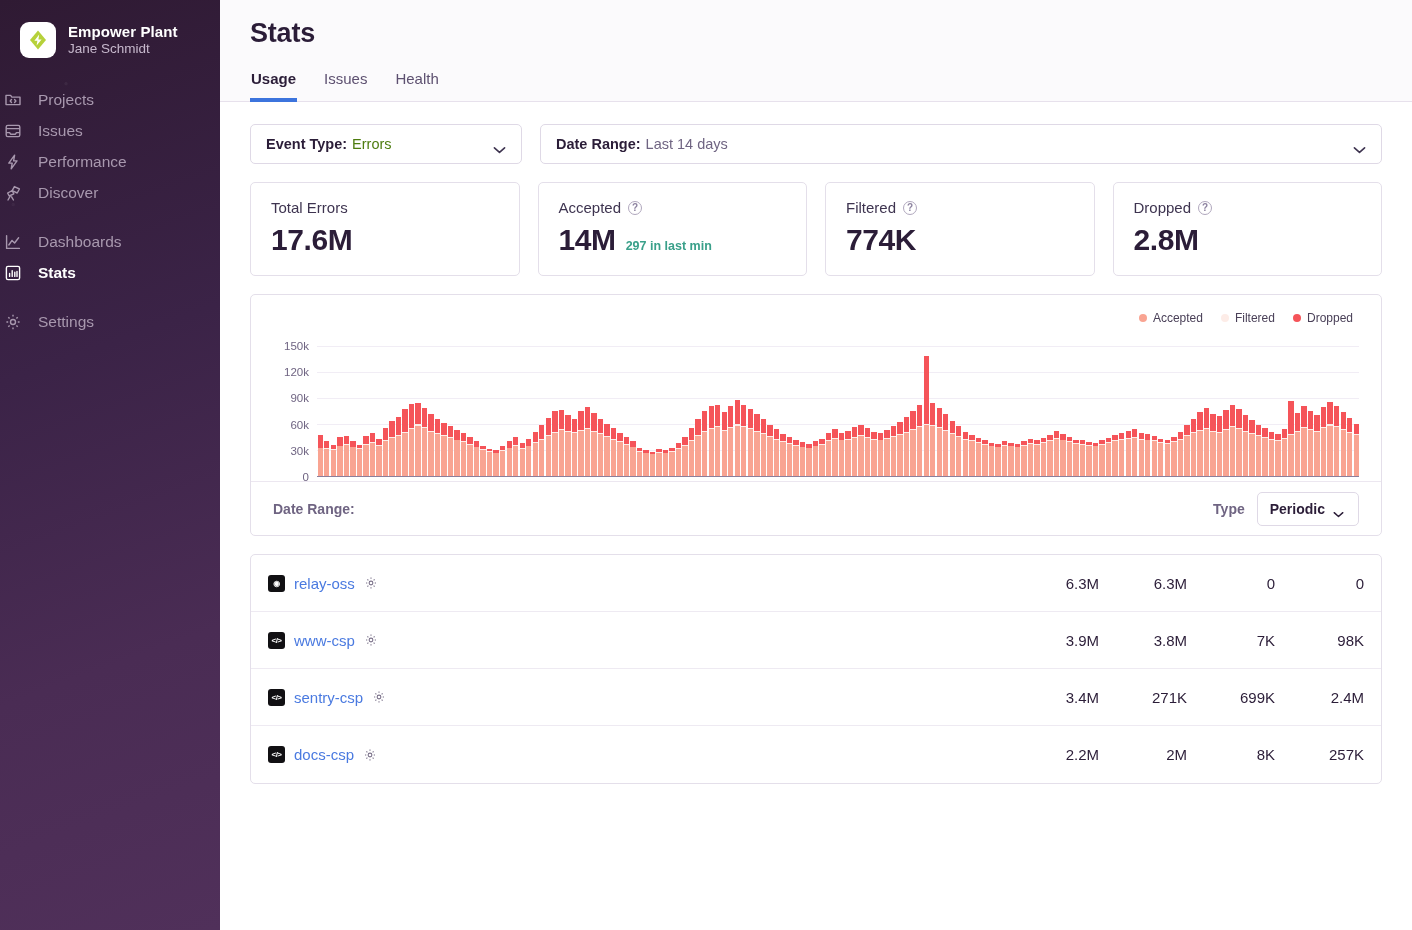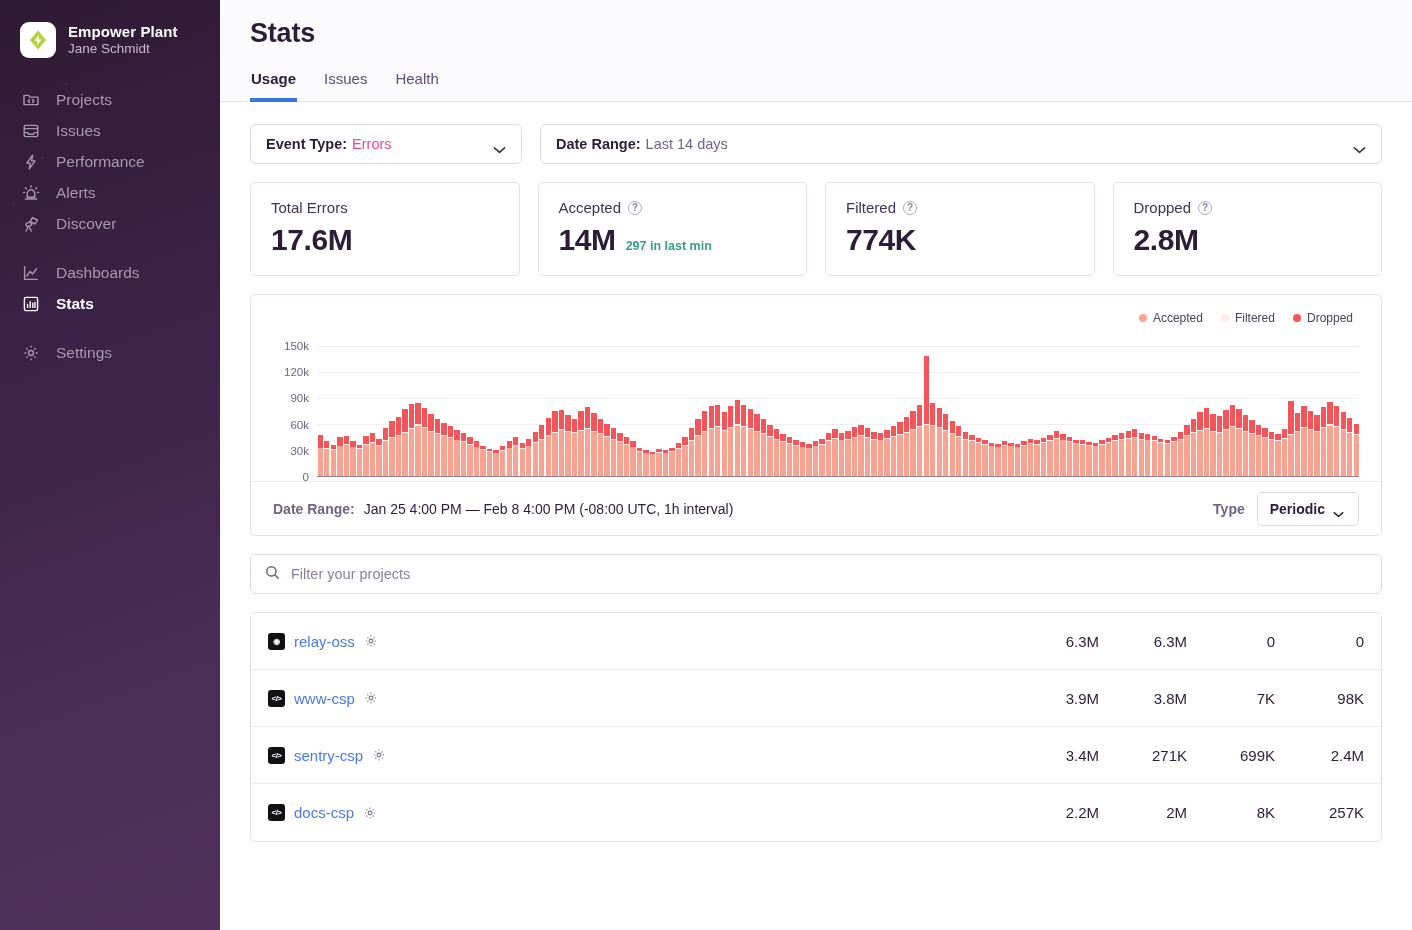--- a/index.html
+++ b/index.html
@@ -36,21 +36,21 @@
   }
   .org-text { display: flex; flex-direction: column; line-height: 1.22; }
   .org-name { color: #fff; font-size: 15px; font-weight: bold; letter-spacing: .1px; }
   .org-user { color: #c6b8cc; font-size: 13.5px; }
 
   .nav { margin-top: 26px; position: relative; z-index: 2; }
   .nav-group { padding: 0; }
   .nav-gap { height: 18px; }
   .nav-item {
     display: flex; align-items: center; gap: 16px;
-    height: 31px; padding: 0 16px 0 22px;
+    height: 31px; padding: 0 16px 0 4px;
     color: #a898ae; font-size: 15.5px; cursor: pointer;
   }
   .nav-item .nav-label { white-space: nowrap; }
   .nav-item.active { color: #ffffff; font-weight: bold; }
   .nav-item .nav-ic { width: 18px; height: 18px; flex: 0 0 18px; display: block; }
   .nav-item svg { display: block; }
 
   
   .main { flex: 1 1 auto; height: 930px; background: #fff; overflow: hidden; position: relative; }
   .page-head { padding: 18px 30px 0 30px; background: #fbfafc; border-bottom: 1px solid #e7e1ec; }
@@ -66,21 +66,21 @@
 
   
   .filter-row { display: flex; gap: 18px; }
   .sel-box {
     height: 40px; border: 1px solid #dfd9e6; border-radius: 5px; background: #fff;
     display: flex; align-items: center; padding: 0 15px; cursor: pointer;
   }
   .event-type { width: 272px; justify-content: space-between; }
   .date-range { flex: 1 1 auto; justify-content: space-between; }
   .sel-label { font-size: 14.5px; font-weight: bold; color: #2b1d38; }
-  .sel-val { font-size: 14.5px; color: #ec4899; margin-left: 5px; }
+  .sel-val { font-size: 14.5px; color: #4d7c0f; margin-left: 5px; }
   .sel-val.muted { color: #6f6482; }
   .chev { width: 13px; height: 8px; flex: 0 0 13px; }
 
   
   .cards { display: flex; gap: 18px; margin-top: 18px; }
   .card {
     flex: 1 1 0; border: 1px solid #e4dfea; border-radius: 5px; background: #fff;
     padding: 16px 12px 18px 20px; min-height: 88px;
   }
   .card-label { display: flex; align-items: center; gap: 7px; font-size: 15px; color: #3e3450; }
@@ -215,29 +215,20 @@
           </span>
           <span class="nav-label">Issues</span>
         </div>
         <div class="nav-item">
           <span class="nav-ic">
             <svg width="18" height="18" viewBox="0 0 18 18" fill="none" stroke="#a898ae" stroke-width="1.4" stroke-linejoin="round">
               <path d="M10.6 2.2 4.8 10.1h3.4l-1 5.7 5.8-7.9H9.6z"></path>
             </svg>
           </span>
           <span class="nav-label">Performance</span>
-        </div>
-        <div class="nav-item">
-          <span class="nav-ic">
-            <svg width="18" height="18" viewBox="0 0 18 18" fill="none" stroke="#a898ae" stroke-width="1.4" stroke-linecap="round" stroke-linejoin="round">
-              <path d="M5.2 13.2V9.6a3.8 3.8 0 0 1 7.6 0v3.6z"></path>
-                <path d="M3.4 15h11.2M9 3.2V1.8M4.4 4.8 3.4 3.8M13.6 4.8l1-1M2.6 8.4H1.4M15.4 8.4h1.2"></path>
-            </svg>
-          </span>
-          <span class="nav-label">Alerts</span>
         </div>
         <div class="nav-item">
           <span class="nav-ic">
             <svg width="18" height="18" viewBox="0 0 18 18" fill="none" stroke="#a898ae" stroke-width="1.4" stroke-linecap="round" stroke-linejoin="round">
               <path d="M10.4 2.6 15.4 5l-2.2 4-5-2.4z"></path>
                 <path d="M8.2 6.6 3.6 9l1.6 3 4.6-2.2z"></path>
                 <path d="M6.2 12.2 4 16M7.6 12.8 9.4 16"></path>
             </svg>
           </span>
           <span class="nav-label">Discover</span>
@@ -1193,45 +1184,35 @@
                     <span class="seg" style="background: rgb(253, 236, 231); height: 0.6875%;"></span>
                     <span class="seg" style="background: rgb(249, 164, 146); height: 29.375%;"></span>
                   </div>
                 </div>
             </div>
           </div>
         </div>
         <div class="chart-foot">
           <div class="foot-left">
             <span class="foot-key">Date Range:</span>
-            <span class="foot-val">Jan 25 4:00 PM — Feb 8 4:00 PM (-08:00 UTC, 1h interval)</span>
           </div>
           <div class="foot-right">
             <span class="foot-type-label">Type</span>
             <div class="type-btn">
               <span>Periodic</span>
               <span class="chev" style="width:11px;height:7px;">
                 <svg width="11" height="7" viewBox="0 0 13 8" fill="none" stroke="#2b1d38" stroke-width="1.7" stroke-linecap="round" stroke-linejoin="round">
                     <path d="M1.4 1.8 6.5 6.4l5.1-4.6"></path>
                   </svg>
               </span>
             </div>
           </div>
         </div>
       </div>
 
-      <div class="search">
-        <span>
-          <svg width="15" height="15" viewBox="0 0 15 15" fill="none" stroke="#6f6482" stroke-width="1.5" stroke-linecap="round">
-              <circle cx="6.4" cy="6.4" r="4.6"></circle>
-              <path d="M9.9 9.9l3.3 3.3"></path>
-            </svg>
-        </span>
-        <input type="text" placeholder="Filter your projects" style="">
-      </div>
 
       <div class="table">
         <div id="tbody">
             <div class="row">
               <div class="c-project">
                 <span class="plat-ic">◉</span>
                 <span class="proj-link">relay-oss</span>
                 <span class="gear"><svg width="14" height="14" viewBox="0 0 18 18" fill="none" stroke="#7a7089" stroke-width="1.4" stroke-linejoin="round">
                     <circle cx="9" cy="9" r="2.4"></circle>
                     <path d="M9 1.9v1.7M9 14.4v1.7M2.5 9h1.7M13.8 9h1.7M4.4 4.4l1.2 1.2M12.4 12.4l1.2 1.2M13.6 4.4l-1.2 1.2M5.6 12.4l-1.2 1.2"></path>

